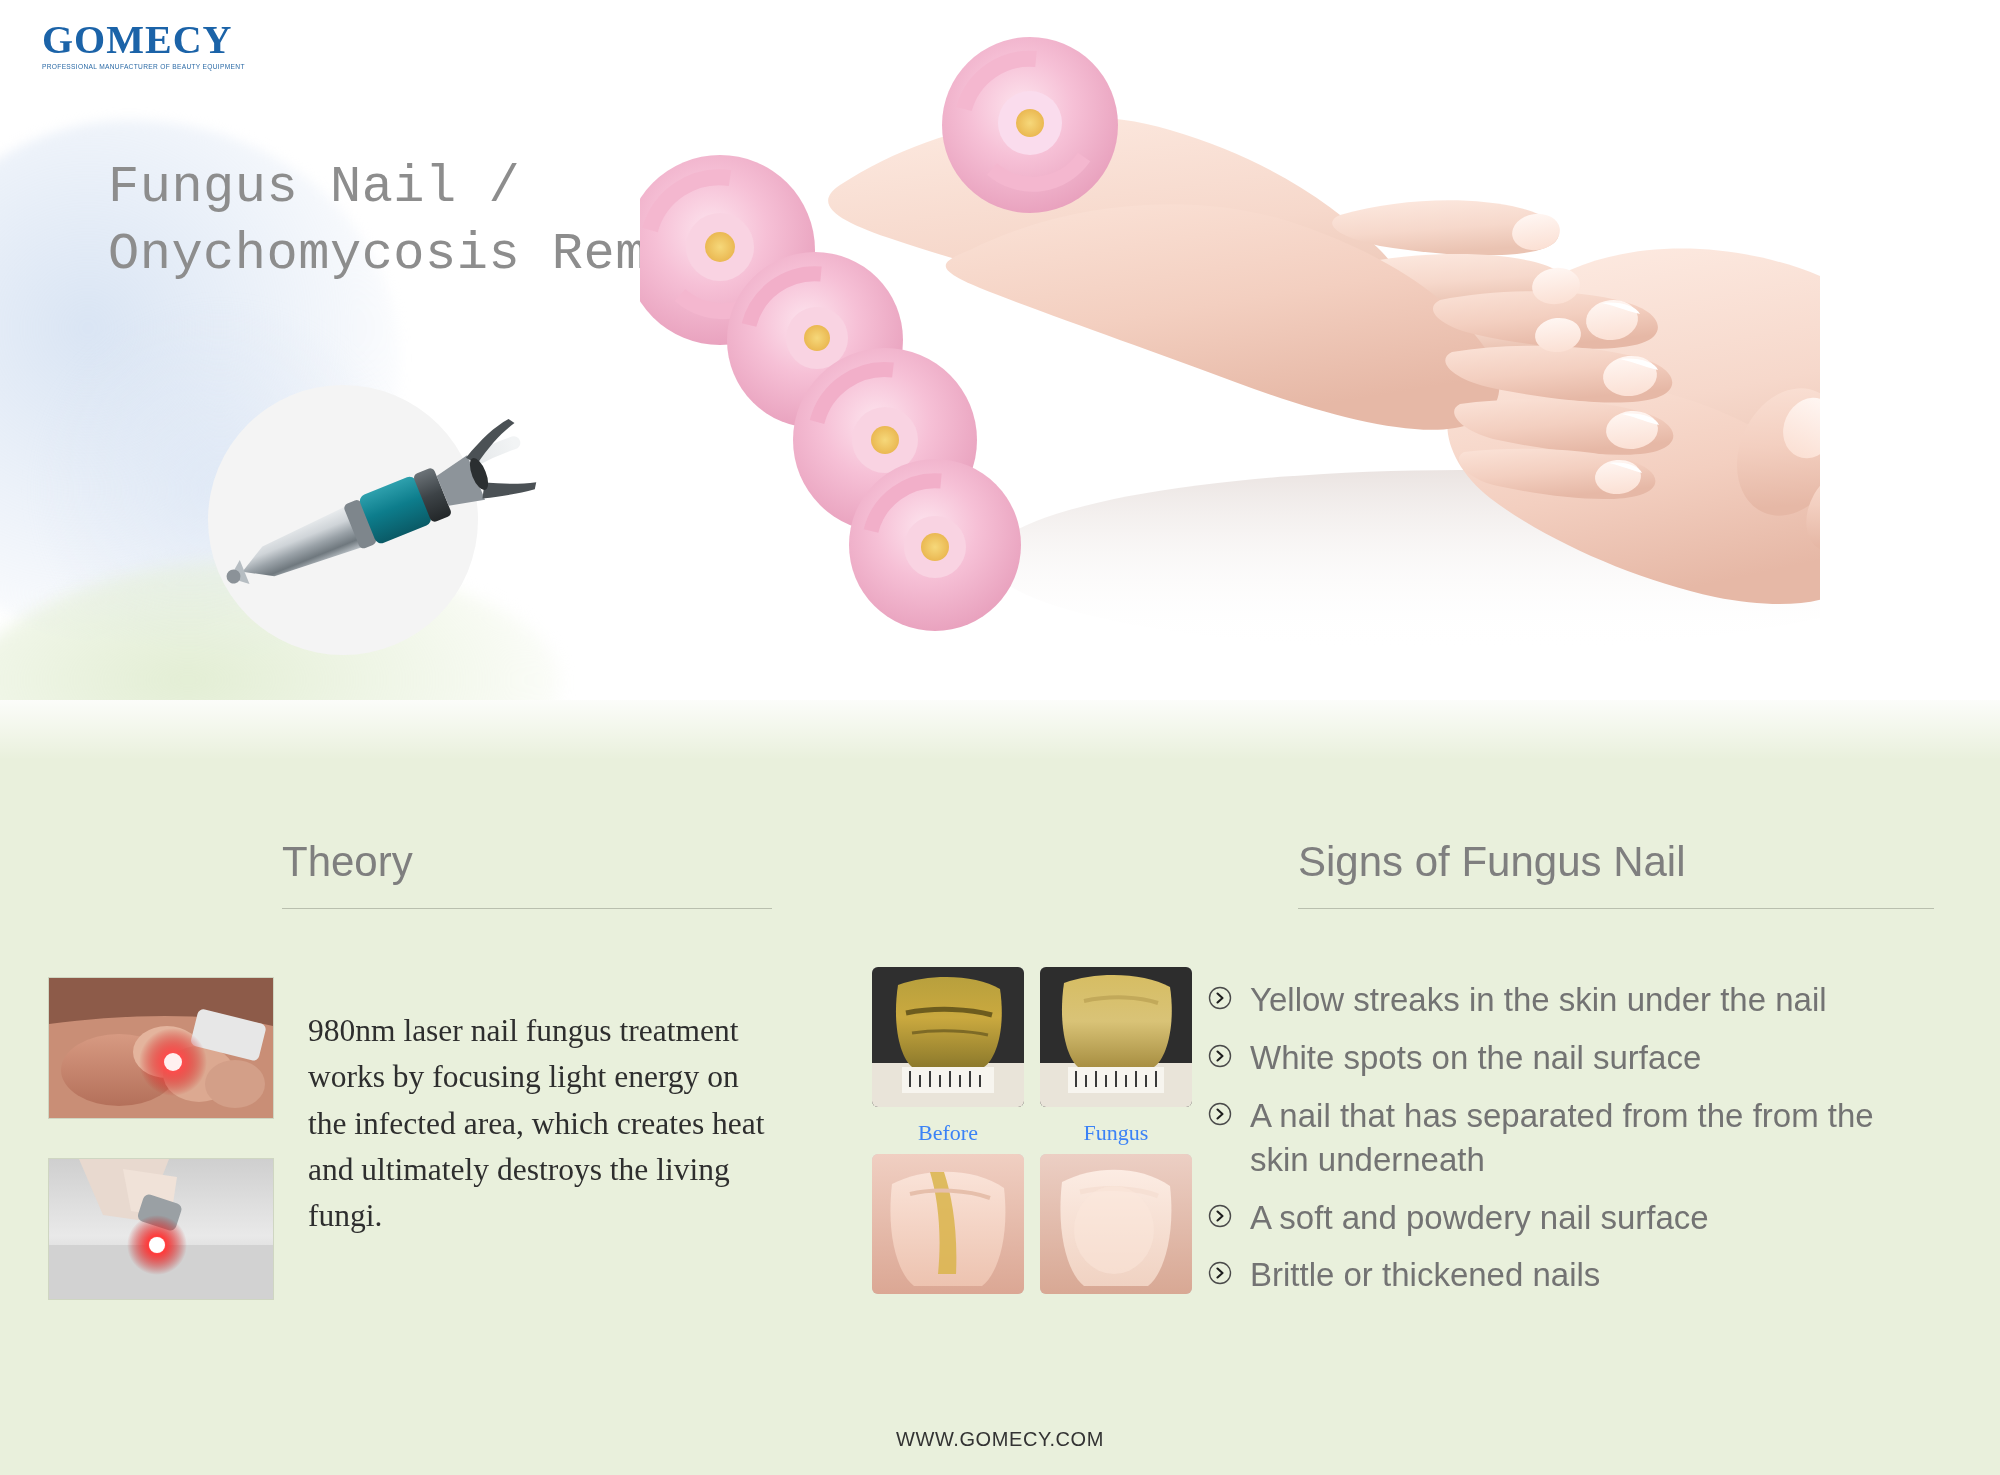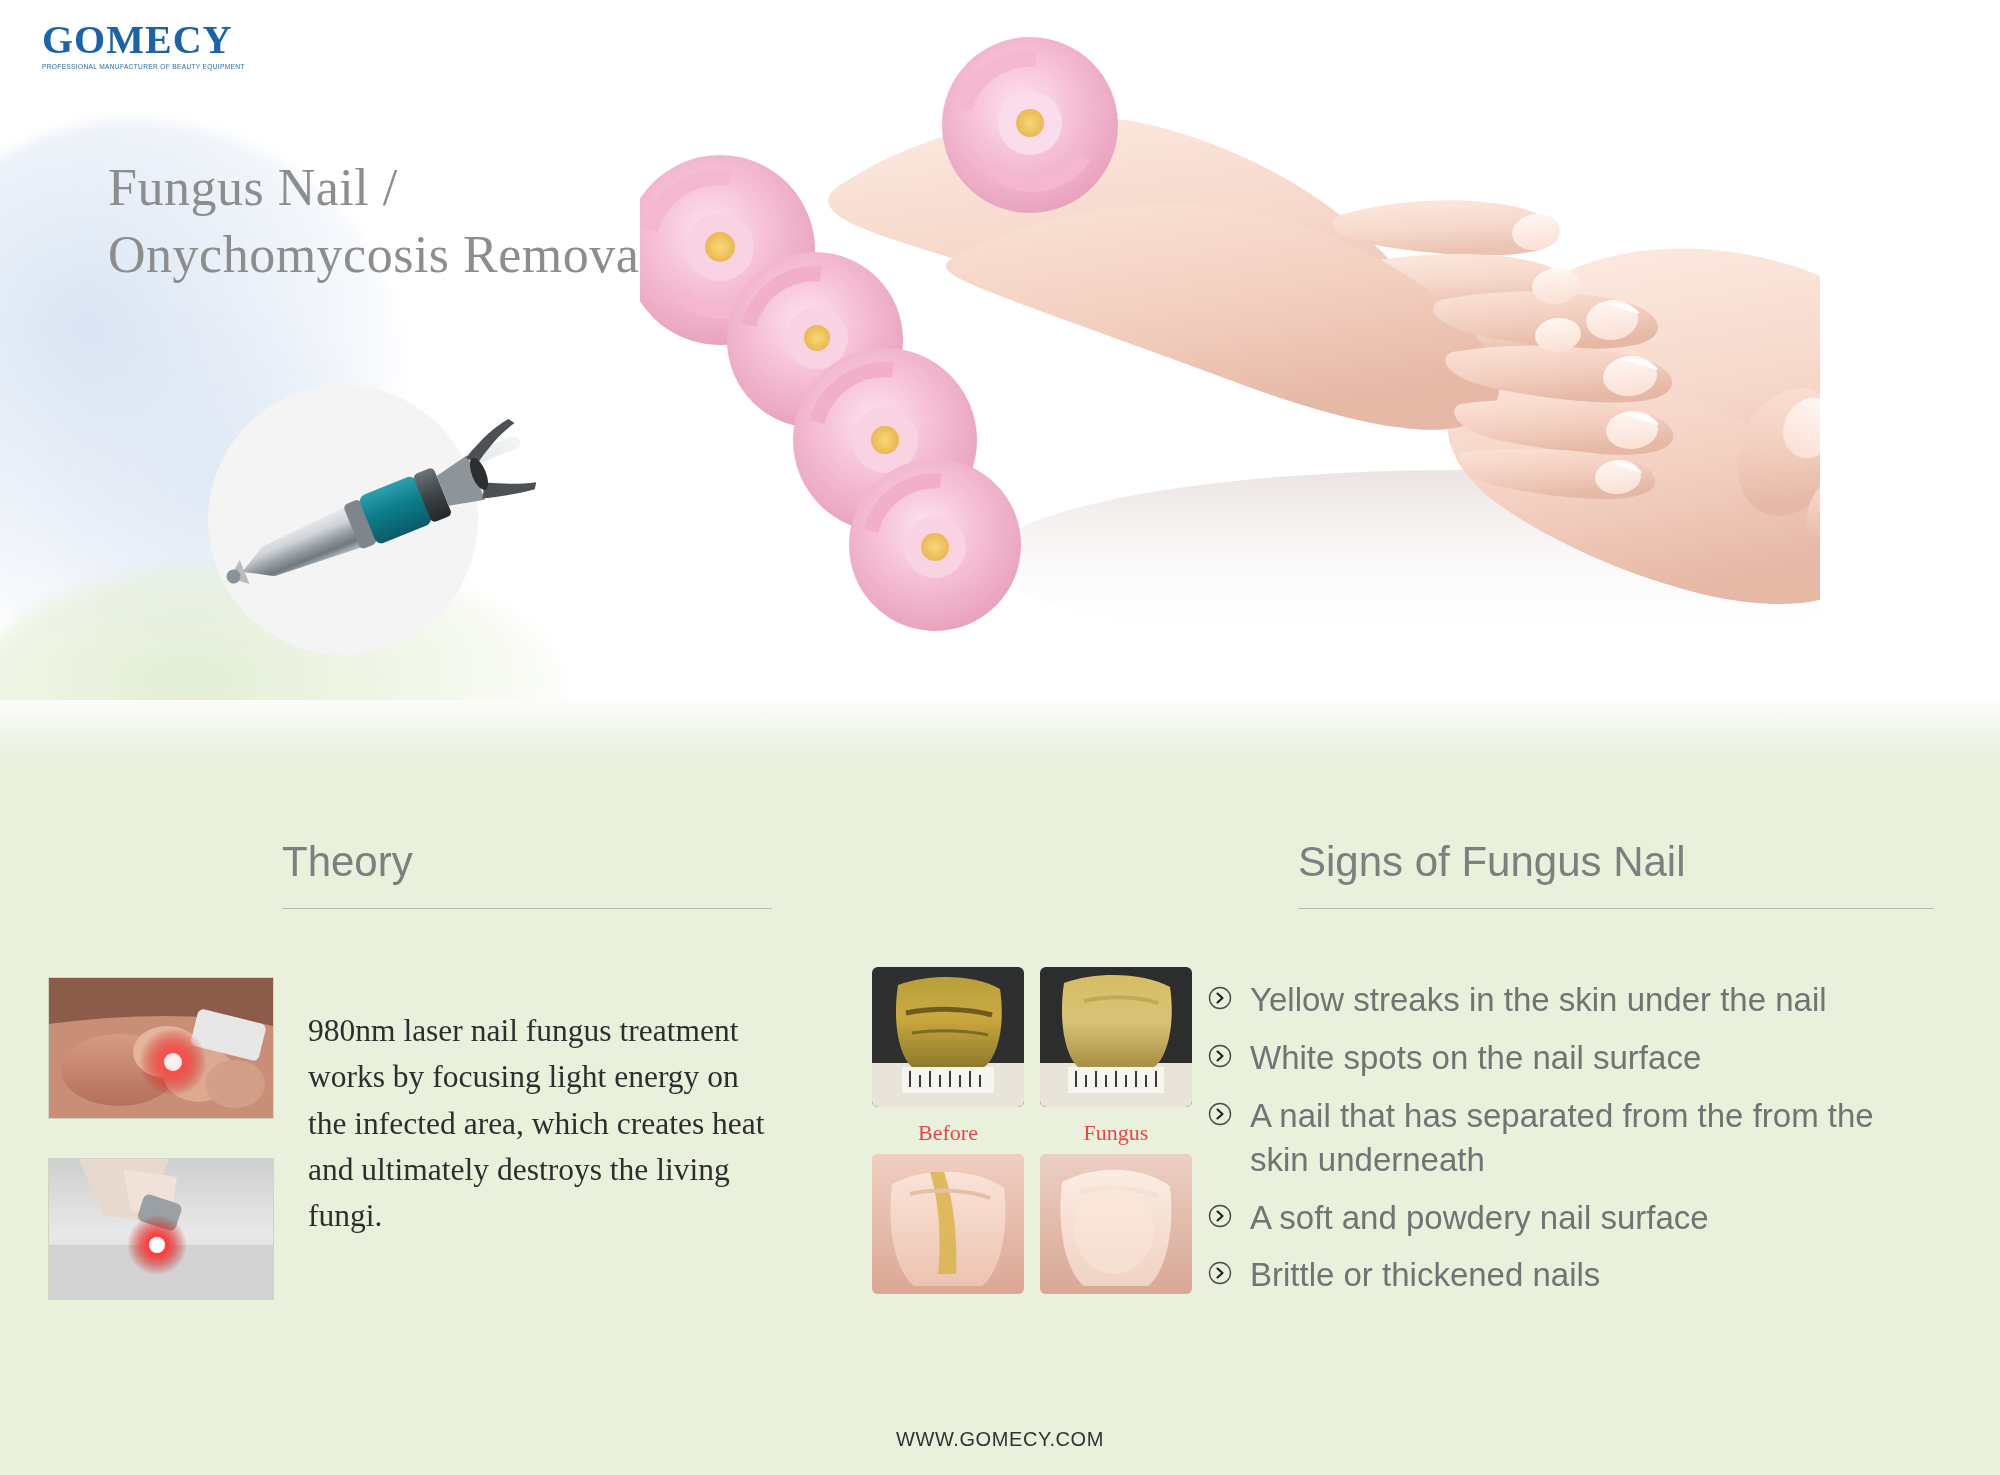--- a/index.html
+++ b/index.html
@@ -72,21 +72,21 @@
     margin-top: 3px;
     white-space: nowrap;
     transform: scaleX(1.02);
     transform-origin: left center;
   }
 
   
   #headline {
     position: absolute;
     left: 108px; top: 155px;
-    font-family: Liberation Serif, serif;
+    font-family: Liberation Mono, monospace;
     font-size: 52px;
     color: #8d8d8d;
     line-height: 1.28;
     letter-spacing: 0.5px;
   }
 
   
   .device-circle {
     position: absolute;
     left: 208px; top: 385px;
@@ -173,21 +173,21 @@
   #ba-1 { left: 872px; top: 967px; }
   #ba-2 { left: 1040px; top: 967px; }
   #ba-3 { left: 872px; top: 1154px; }
   #ba-4 { left: 1040px; top: 1154px; }
   .ba-label {
     position: absolute;
     width: 152px;
     text-align: center;
     font-family: "Liberation Serif", serif;
     font-size: 22px;
-    color: #ef4444;
+    color: #3b82f6;
   }
   #ba-label-before { left: 872px; top: 1120px; }
   #ba-label-after  { left: 1040px; top: 1120px; }
 
   
   #signs-col {
     position: absolute;
     left: 1298px; top: 838px;
     width: 636px;
   }

